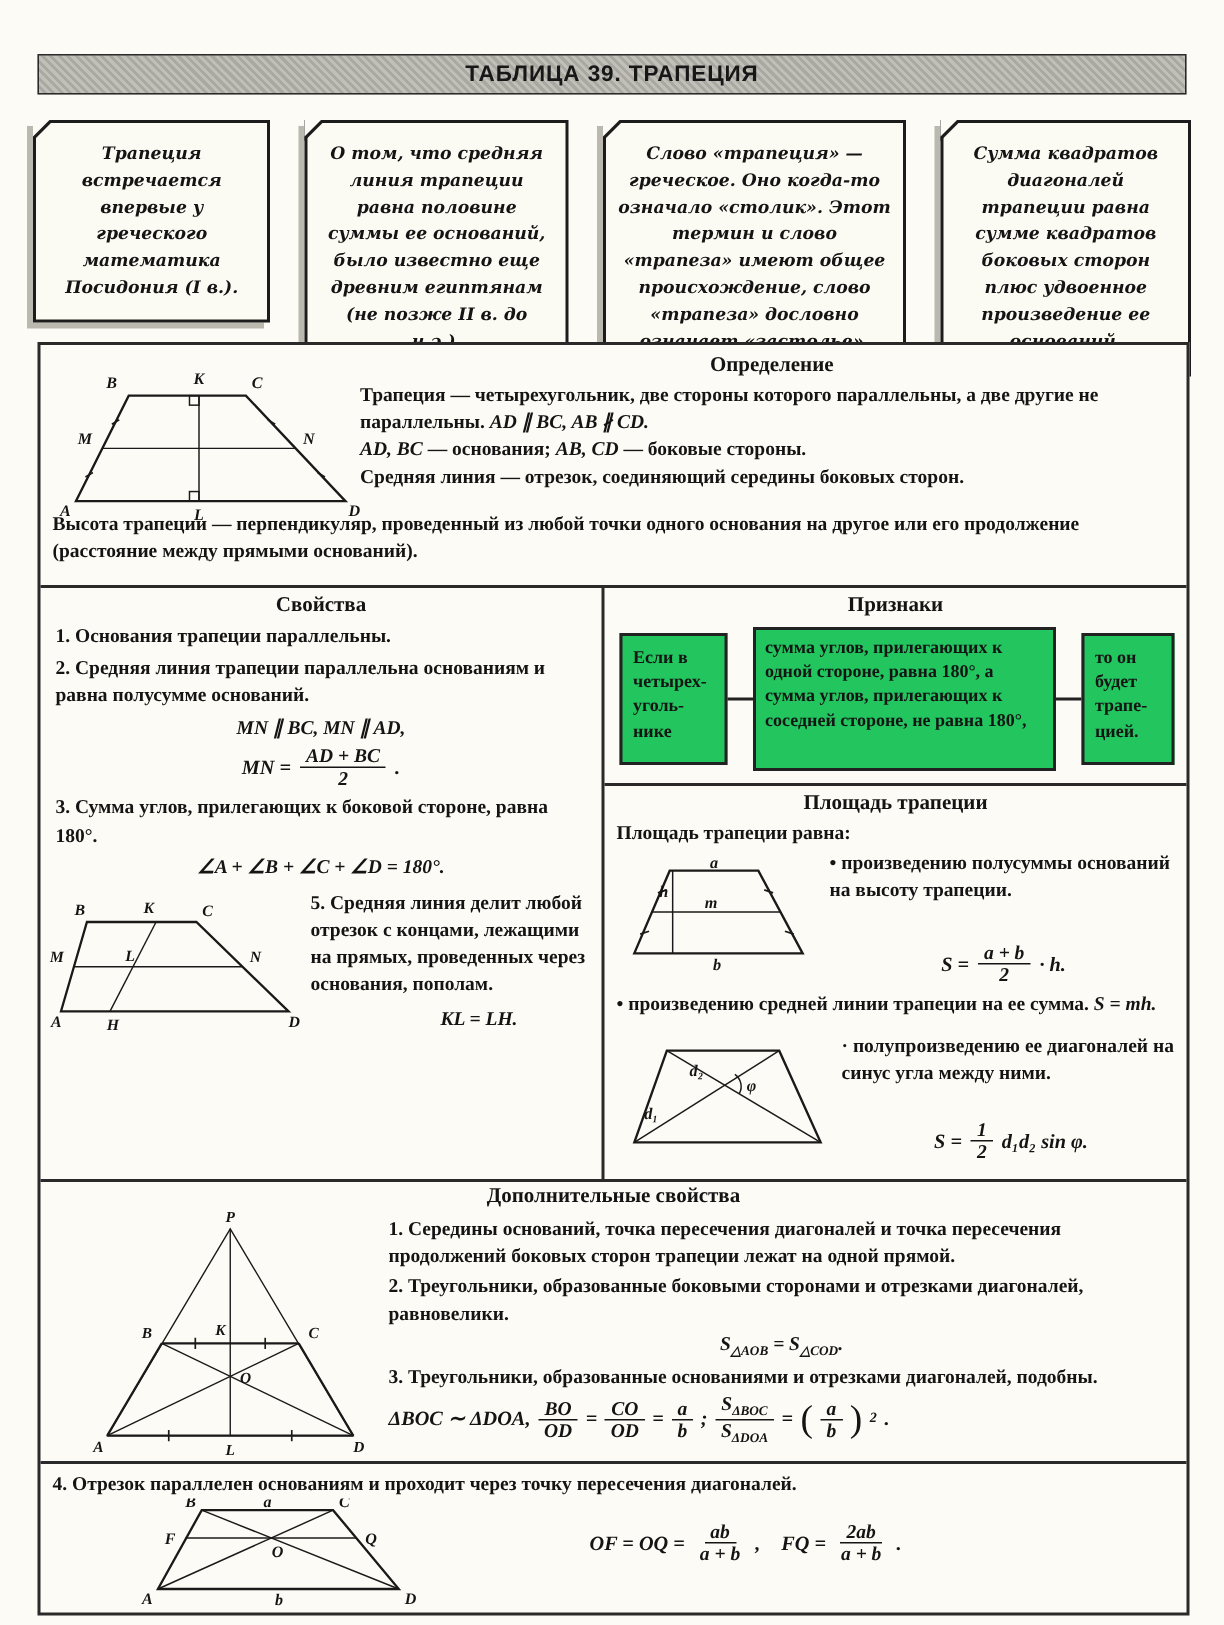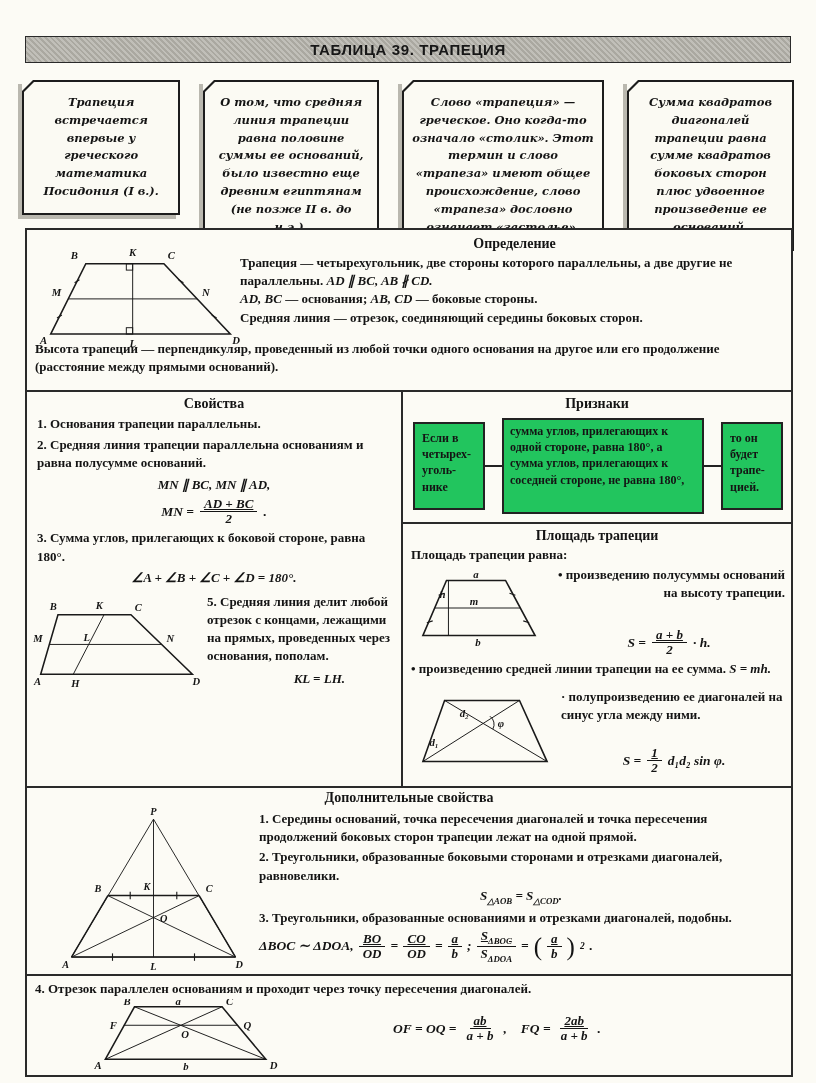--- a/index.html
+++ b/index.html
@@ -57,21 +57,21 @@
   .heading{font-weight:bold;font-size:14px;text-align:center;}
   .btext{font-weight:bold;font-size:13px;line-height:1.4;}
   .fm{font-style:italic;}
   .center{text-align:center;}
 
   
   .frow{display:flex;justify-content:center;align-items:center;gap:6px;
     font-weight:bold;font-style:italic;font-size:13.5px;}
   .frow.left{justify-content:flex-start;}
   .frac{display:inline-flex;flex-direction:column;align-items:center;line-height:1.1;font-size:13px;}
-  .frac .num{padding:0 4px;border-bottom:1.5px solid #141414;text-decoration:underline;}
+  .frac .num{padding:0 4px;border-bottom:1.5px solid #141414;}
   .frac .den{padding:0 4px;}
   sub{font-size:68%;}
   sup{font-size:70%;}
   .bigp{font-size:185%;font-weight:normal;font-style:normal;line-height:.8;}
 
   
   .def-svg{position:absolute;left:10px;top:10px;}
   .def-head{position:absolute;left:215px;top:6px;width:545px;}
   .def-text{position:absolute;left:213px;top:24px;width:548px;}
   .def-hline{position:absolute;left:8px;top:110px;width:750px;}
@@ -88,21 +88,21 @@
   .box-cond{left:99px;top:26px;width:202px;height:96px;padding:3px 6px;}
   .box-then{left:318px;top:30px;width:62px;height:88px;padding:6px 4px 0 7px;white-space:pre-line;}
   .conn{position:absolute;height:2px;background:#222;top:73px;}
   .conn1{left:82px;width:17px;}
   .conn2{left:301px;width:17px;}
 
   
   .area-head{position:absolute;left:0;top:4px;width:100%;}
   .area-intro{position:absolute;left:8px;top:22px;}
   .area-svg1{position:absolute;left:10px;top:46px;}
-  .area-b1{position:absolute;left:150px;top:42px;width:232px;text-align:right;}
+  .area-b1{position:absolute;left:150px;top:42px;width:232px;}
   .area-b1f{position:absolute;left:150px;top:104px;width:232px;}
   .area-b2{position:absolute;left:8px;top:136px;width:376px;}
   .area-svg2{position:absolute;left:12px;top:166px;}
   .area-b3{position:absolute;left:158px;top:164px;width:226px;}
   .area-b3f{position:absolute;left:158px;top:222px;width:226px;}
 
   
   .add-head{position:absolute;left:0;top:2px;width:100%;}
   .add-svg{position:absolute;left:24px;top:18px;}
   .add-text{position:absolute;left:232px;top:20px;width:524px;}

